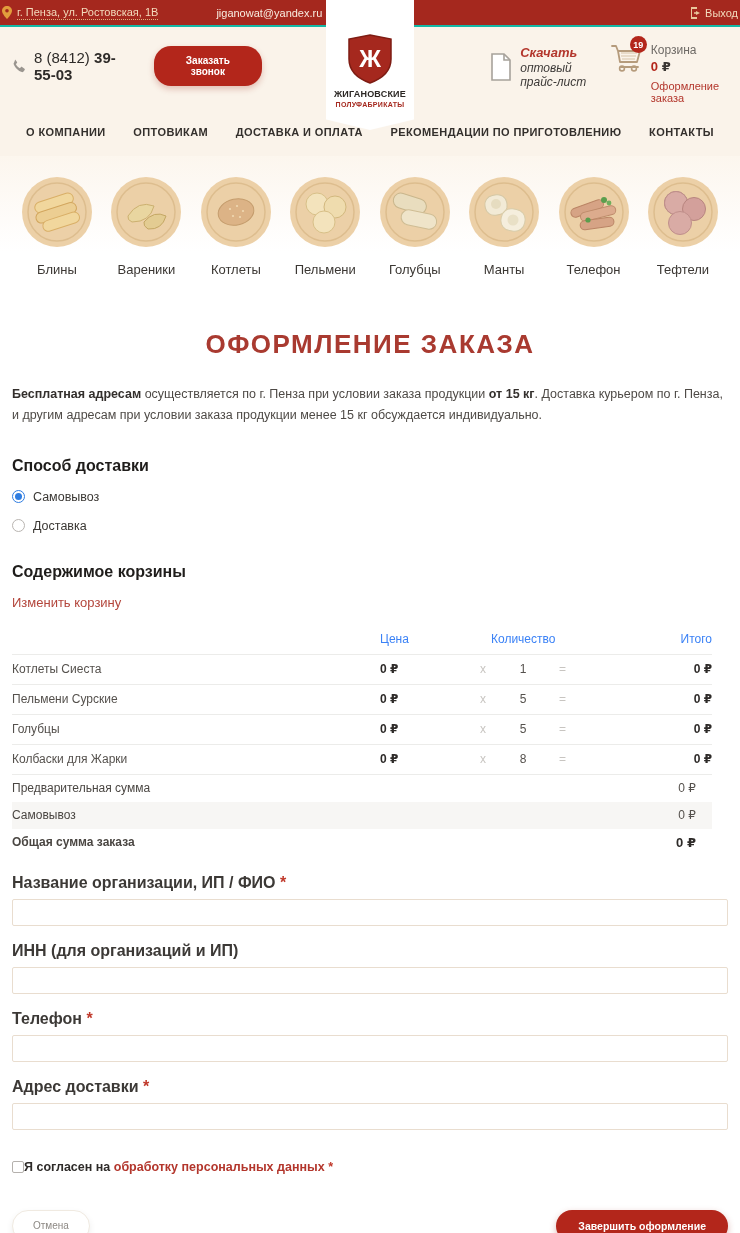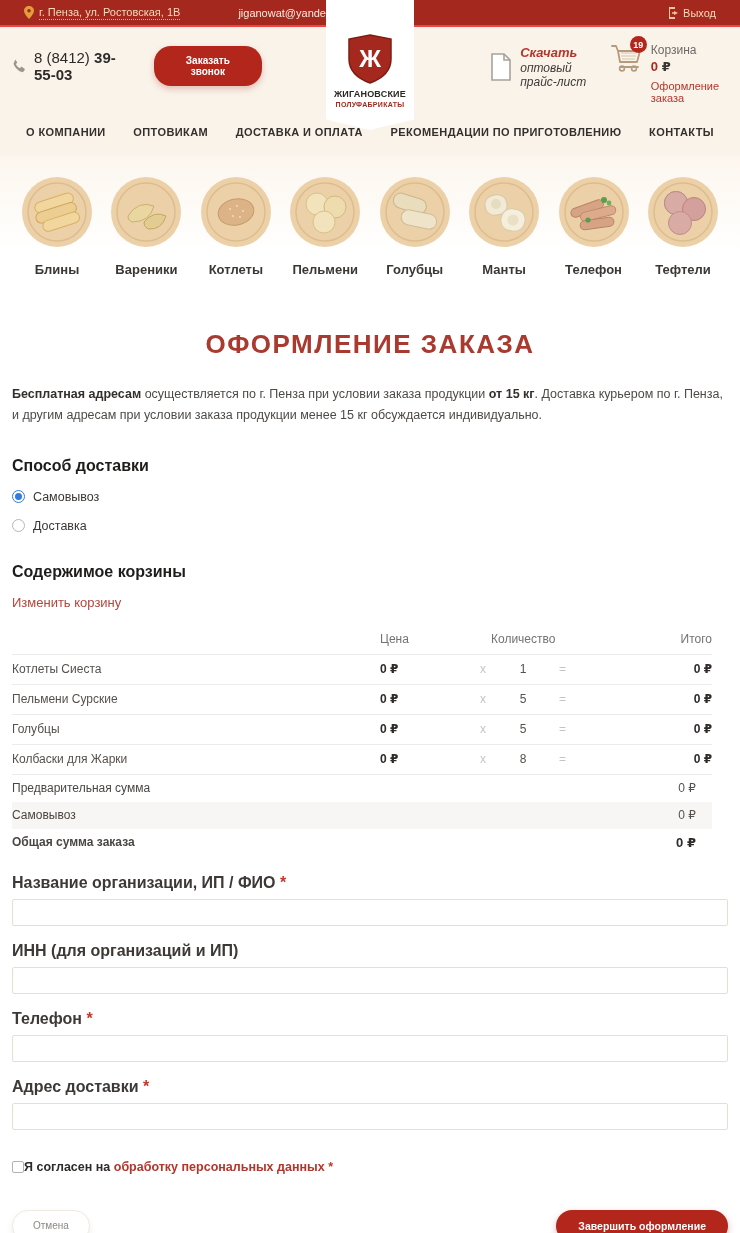--- a/index.html
+++ b/index.html
@@ -8,22 +8,22 @@
     font-family:"Liberation Sans","DejaVu Sans",sans-serif;
     background:#f8f1e7;
     color:#2e2b29;
     width:740px; min-height:1233px;
     position:relative;
   }
   
   .topbar {
     background:#a5281e; height:27px;
     display:flex; align-items:center;
-    padding:0 24px; font-size:11px; color:#f3dcbd;
-    border-bottom:2px solid #ef4444;
+    padding:0 2px; font-size:11px; color:#f3dcbd;
+    border-bottom:2px solid #14b8a6;
     position:relative; z-index:2;
   }
   .topbar .addr { display:flex; align-items:center; gap:5px; }
   .topbar .addr-text { border-bottom:1px dotted #e0b27e; padding-bottom:1px; cursor:pointer; }
   .topbar .email { margin-left:58px; color:#f8ece0; }
   .topbar .spacer { flex:1; }
   .topbar .logout { display:flex; align-items:center; gap:5px; cursor:pointer; }
   
   .header { background:#faf3ea; position:relative; padding:16px 12px 0; }
   .header-row { display:flex; align-items:flex-start; }
@@ -66,21 +66,21 @@
   
   .mainnav { display:flex; justify-content:space-between; padding:22px 14px 18px; background:#faf3ea; }
   .mainnav .nav-item { font-size:11px; font-weight:600; color:#332f2c; letter-spacing:.4px; cursor:pointer; }
   
   .categories {
     background:linear-gradient(180deg,#fcf6ee 0%,#ffffff 70%);
     display:flex; justify-content:space-between; padding:20px 16px 16px;
   }
   .cat { text-align:center; width:82px; cursor:pointer; }
   .cat svg { width:72px; height:72px; display:block; margin:0 auto; }
-  .cat-label { font-size:13px; font-weight:700; color:#3b3733; margin-top:14px; }
+  .cat-label { font-size:13px; font-weight:400; color:#3b3733; margin-top:14px; }
   
   .content { background:#fff; padding:0 12px 30px; }
   .page-title {
     text-align:center; font-size:26px; font-weight:700;
     letter-spacing:1.5px; color:#a93a30; padding:36px 0 24px;
   }
   .intro { font-size:12.5px; line-height:1.7; color:#4e4a46; }
   .intro b { color:#332f2c; }
   .sec-h { font-size:16px; font-weight:700; color:#1f1d1b; margin-top:30px; }
   .radio-row { display:flex; align-items:center; gap:8px; margin-top:15px; cursor:pointer; }
@@ -91,21 +91,21 @@
   }
   .radio-label { font-size:12.5px; color:#3a3733; }
   .edit-cart { display:inline-block; font-size:13px; color:#b3453b; margin-top:14px; cursor:pointer; }
   
   .cart-table { margin-top:14px; padding-right:16px; }
   .tr {
     display:grid; grid-template-columns:368px 83px 40px 40px 60px 1fr;
     align-items:center; min-height:30px;
     border-bottom:1px solid #ececea; font-size:12px;
   }
-  .tr.head { color:#737373; }
+  .tr.head { color:#3b82f6; }
   .th-qty { grid-column:3 / span 3; padding-left:28px; }
   .td-name { color:#55514d; }
   .td-price { font-weight:700; color:#2e2b29; }
   .td-x { color:#c8c5c1; text-align:center; }
   .td-qty { color:#55514d; text-align:center; }
   .td-eq { color:#c8c5c1; padding-left:16px; }
   .td-total { font-weight:700; color:#2e2b29; text-align:right; }
   .sum-row {
     display:flex; justify-content:space-between; align-items:center;
     min-height:27px; font-size:12px; color:#4a4642; padding-right:16px;

